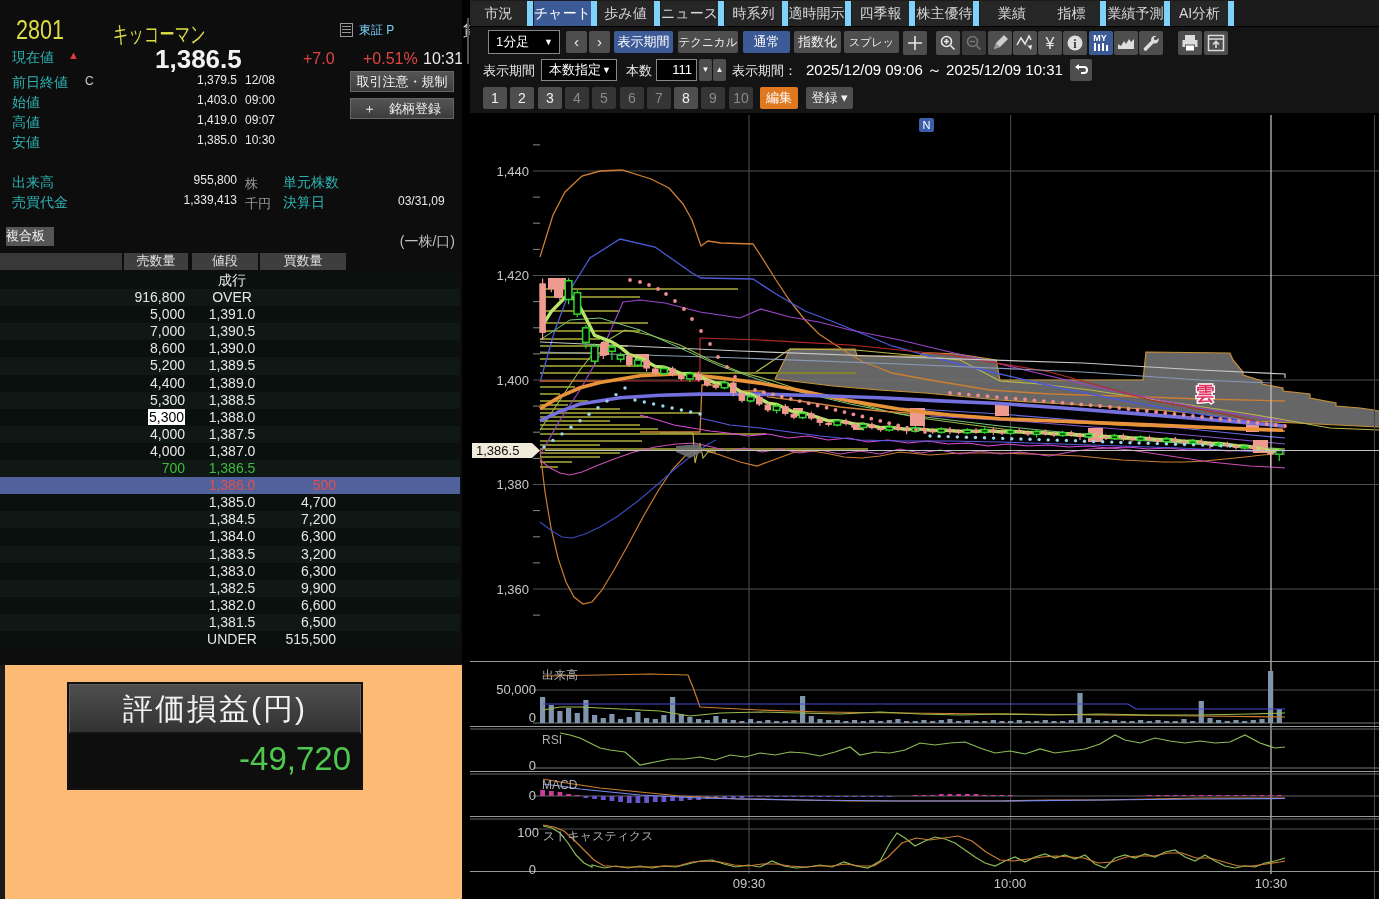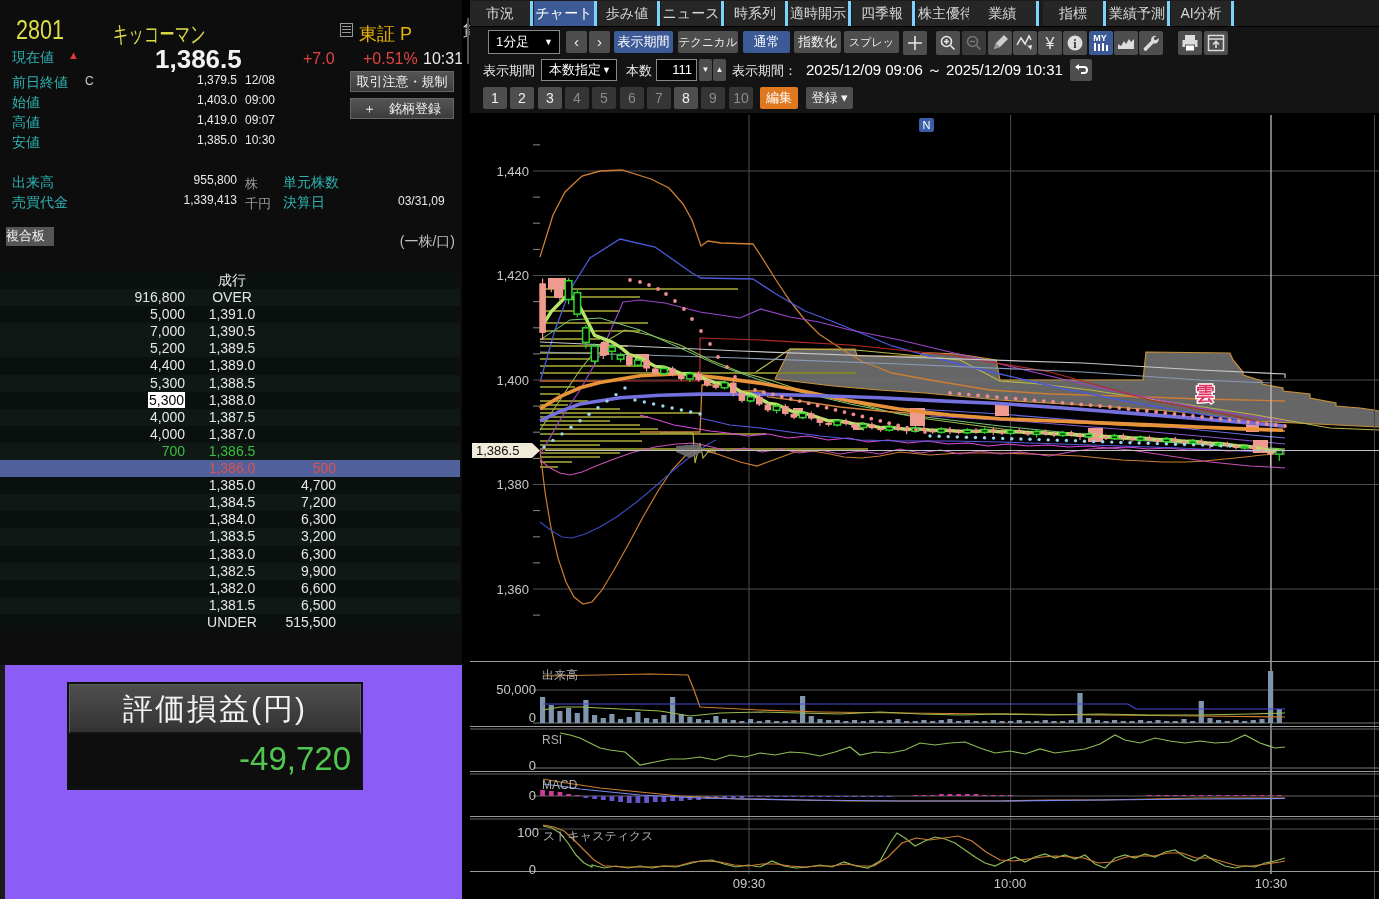--- a/index.html
+++ b/index.html
@@ -4,21 +4,21 @@
 html,body{width:1379px;height:899px;overflow:hidden;background:#000;font-family:"Liberation Sans",sans-serif}
 #app{position:relative;width:1379px;height:899px;background:#0c0c0c}
 .abs{position:absolute}
 
 #left{position:absolute;left:0;top:0;width:462px;height:899px;background:#0d0d0d}
 .gry{color:#9a9a9a}
 #code{left:16px;top:15px;font-size:27px;color:#dcdc46;transform:scaleX(0.8);transform-origin:left top}
 #name{left:113px;top:19px;font-size:23px;color:#dcdc46;transform:scaleX(0.66);transform-origin:left top;white-space:nowrap}
 #docicon{left:340px;top:23px;width:13px;height:14px;border:1px solid #999}
 #docicon i{display:block;height:1px;background:#999;margin:2px 1px 0 1px}
-#tosho{left:359px;top:22px;font-size:18px;color:#eab308}
+#tosho{left:359px;top:22px;font-size:12px;color:#7dd3fc}
 .lbl{font-size:14px;color:#2fb3b3}
 .val{font-size:12px;color:#eaeaea}
 #px{left:155px;top:44px;font-size:26px;font-weight:bold;color:#f2f2f2}
 #chg{left:303px;top:50px;font-size:16px;color:#e04545}
 #chgp{left:363px;top:50px;font-size:16px;color:#e04545}
 #time{left:423px;top:50px;font-size:16px;color:#eaeaea}
 .btn1{position:absolute;left:350px;width:104px;height:21px;background:linear-gradient(#555,#3c3c3c);border:1px solid #666;color:#f0f0f0;font-size:13px;text-align:center;line-height:19px}
 #fukugo{left:6px;top:227px;width:48px;height:19px;background:#555;color:#f0f0f0;font-size:13px;text-align:left;line-height:18px;position:absolute}
 #kuchi{right:7px;top:233px;font-size:14px;color:#c0c0c0;position:absolute}
 
@@ -30,28 +30,28 @@
 .r1{background:#101816}
 .rsel{background:#50619b}
 .c{position:absolute;top:0;height:17px;line-height:16.5px;color:#e6e6e6}
 .cs{left:0;width:185px;text-align:right}
 .cp{left:197px;width:70px;text-align:center}
 .cb{left:256px;width:80px;text-align:right}
 .grn{color:#3dbc3d}
 .red{color:#e05050}
 .hlw{background:#fff;color:#000;padding:0 1px}
 
-#bl{position:absolute;left:0;top:665px;width:462px;height:234px;background:#8b5cf6;border-left:5px solid #1a1a1a}
+#bl{position:absolute;left:0;top:665px;width:462px;height:234px;background:#fdba74;border-left:5px solid #1a1a1a}
 #plbox{position:absolute;left:62px;top:17px;width:296px;height:108px;border:2px solid #111;background:#0e0e0e}
 #plhead{height:50px;background:linear-gradient(#4e4e4e,#333);border:1px solid #5e5e5e;border-bottom:2px solid #141414;color:#f2f2f2;font-size:30px;letter-spacing:2px;text-align:center;line-height:48px}
 #plval{height:52px;color:#50c850;font-size:33px;text-align:right;line-height:50px;padding-right:10px}
 
 #right{position:absolute;left:462px;top:0;width:917px;height:899px;background:#000}
 #tabs{position:absolute;left:8px;top:0;width:909px;height:27px;background:#1b1b1b;border-bottom:1px solid #000}
-.tab{position:absolute;top:1px;height:25px;color:#d8d8d8;font-size:14px;text-align:center;line-height:25px;background:#262626;border-right:3px solid #7dd3fc}
+.tab{position:absolute;top:1px;height:25px;color:#d8d8d8;font-size:14px;text-align:center;line-height:25px;background:#262626;border-right:6px solid #7dd3fc}
 .tabsel{background:#3c5a96;color:#fff}
 #row2{position:absolute;left:8px;top:27px;width:909px;height:31px;background:#141414}
 #row3{position:absolute;left:8px;top:58px;width:909px;height:27px;background:#141414}
 #row4{position:absolute;left:8px;top:85px;width:909px;height:28px;background:#141414}
 .gbtn{position:absolute;background:#4e4e4e;color:#f0f0f0;font-size:13px;text-align:center;border-radius:2px}
 .bbtn{position:absolute;background:#3c5a96;color:#fff;font-size:13px;text-align:center;border-radius:2px}
 .dbtn{position:absolute;background:#353535;color:#8a8a8a;font-size:13px;text-align:center;border-radius:2px}
 .ibtn{position:absolute;top:4px;width:24px;height:24px;background:#4e4e4e;border-radius:2px;color:#e8e8e8}
 #chartwrap{position:absolute;left:8px;top:113px;width:909px;height:786px;background:#000}
 </style></head><body>
@@ -91,39 +91,50 @@
     <div class="abs val" style="left:120px;top:173px;width:117px;text-align:right">955,800</div>
     <div class="abs gry" style="left:245px;top:175px;font-size:13px">株</div>
     <div class="abs lbl" style="left:283px;top:174px">単元株数</div>
     <div class="abs lbl" style="left:12px;top:194px">売買代金</div>
     <div class="abs val" style="left:120px;top:193px;width:117px;text-align:right">1,339,413</div>
     <div class="abs gry" style="left:245px;top:195px;font-size:13px">千円</div>
     <div class="abs lbl" style="left:283px;top:194px">決算日</div>
     <div class="abs val" style="left:398px;top:194px">03/31,09</div>
     <div id="fukugo">複合板</div>
     <div id="kuchi">(一株/口)</div>
+    <div id="obh">
+      <div class="h" style="left:0;width:122px;background:#383838"></div>
+      <div class="h" style="left:124px;width:64px">売数量</div>
+      <div class="h" style="left:192px;width:66px">値段</div>
+      <div class="h" style="left:260px;width:86px">買数量</div>
+    </div>
     <div id="ob">
         <div class="row r0">
           <div class="c cs"></div>
           <div class="c cp">成行</div>
           <div class="c cb"></div>
         </div>
         <div class="row r1">
           <div class="c cs">916,800</div>
           <div class="c cp">OVER</div>
           <div class="c cb"></div>
         </div>
         <div class="row r0">
           <div class="c cs">5,000</div>
           <div class="c cp">1,391.0</div>
           <div class="c cb"></div>
         </div>
         <div class="row r1">
           <div class="c cs">7,000</div>
           <div class="c cp">1,390.5</div>
+          <div class="c cb"></div>
+        </div>
+        <div class="row r0">
+          <div class="c cs">8,600</div>
+          <div class="c cp">1,390.0</div>
           <div class="c cb"></div>
         </div>
         <div class="row r1">
           <div class="c cs">5,200</div>
           <div class="c cp">1,389.5</div>
           <div class="c cb"></div>
         </div>
         <div class="row r0">
           <div class="c cs">4,400</div>
           <div class="c cp">1,389.0</div>
@@ -217,21 +228,21 @@
     <div style="position:absolute;left:5px;top:18px;width:2px;height:46px;background:#555"></div>
     <div id="tabs">
         <div class="tab" style="left:0px;width:63px">市況</div>
         <div class="tab tabsel" style="left:64px;width:63px">チャート</div>
         <div class="tab" style="left:127px;width:63px">歩み値</div>
         <div class="tab" style="left:191px;width:63px">ニュース</div>
         <div class="tab" style="left:255px;width:63px">時系列</div>
         <div class="tab" style="left:318px;width:63px">適時開示</div>
         <div class="tab" style="left:382px;width:63px">四季報</div>
         <div class="tab" style="left:446px;width:63px">株主優待</div>
-        <div class="tab" style="left:499px;width:70px">業績</div>
+        <div class="tab" style="left:510px;width:70px">業績</div>
         <div class="tab" style="left:573px;width:63px">指標</div>
         <div class="tab" style="left:637px;width:63px">業績予測</div>
         <div class="tab" style="left:701px;width:63px">AI分析</div>
       </div>
     <div id="row2">
         <div style="position:absolute;left:18px;top:3px;width:72px;height:24px;background:#000;border:1px solid #888;color:#fff;font-size:13px;line-height:22px;padding-left:7px">1分足<span style="position:absolute;right:6px;top:0;font-size:9px">▼</span></div>
         <div class="gbtn" style="left:96px;top:4px;width:21px;height:22px;line-height:21px;font-size:15px">‹</div>
         <div class="gbtn" style="left:119px;top:4px;width:21px;height:22px;line-height:21px;font-size:15px">›</div>
         <div class="bbtn" style="left:144px;top:4px;width:59px;height:22px;line-height:22px">表示期間</div>
         <div class="gbtn" style="left:208px;top:4px;width:60px;height:22px;line-height:22px;font-size:11.5px">テクニカル</div>

